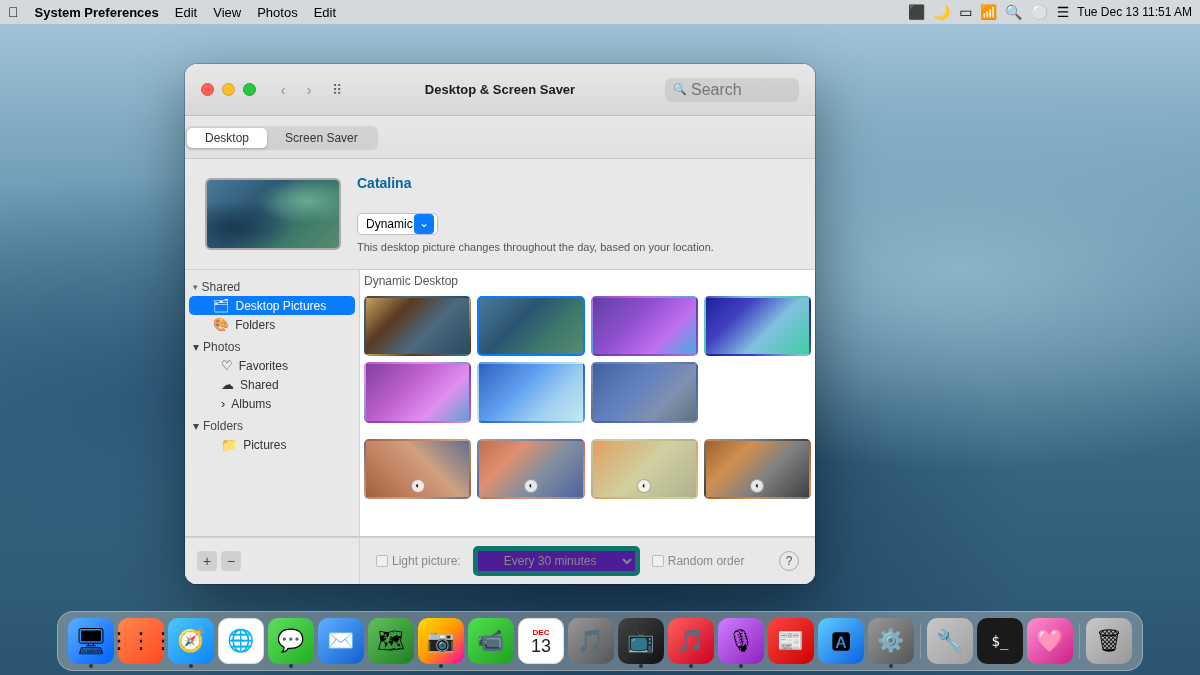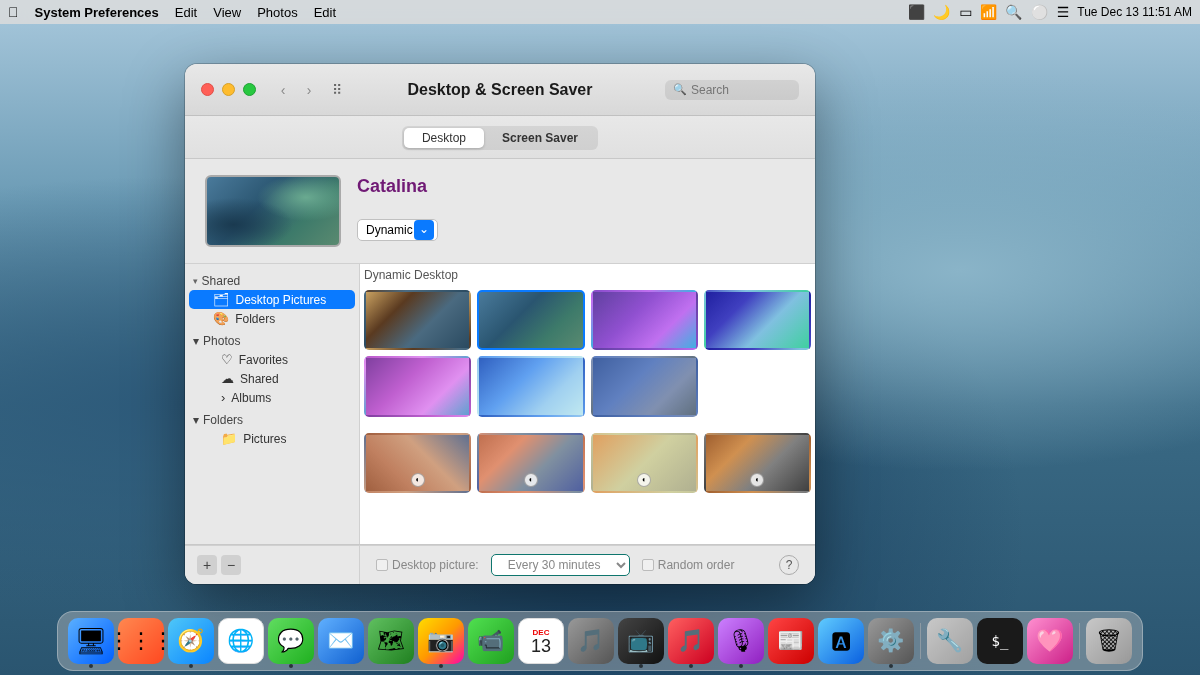--- a/index.html
+++ b/index.html
@@ -142,67 +142,67 @@
       margin-left: 12px;
       font-size: 14px;
       color: #666;
       cursor: pointer;
     }
 
     .window-title {
       position: absolute;
       left: 50%;
       transform: translateX(-50%);
-      font-size: 16px;
+      font-size: 13px;
       font-weight: 600;
       color: #1a1a1a;
     }
 
     .search-box {
       margin-left: auto;
       display: flex;
       align-items: center;
       background: rgba(0,0,0,0.08);
       border-radius: 6px;
       padding: 3px 8px;
       gap: 4px;
     }
     .search-icon-sm { font-size: 11px; color: #888; }
     .search-input {
       border: none;
       background: none;
       outline: none;
-      font-size: 12px;
+      font-size: 16px;
       color: #333;
       width: 100px;
     }
 
     
     .tabs-bar {
       display: flex;
-      justify-content: center;
+      justify-content: flex-start;
       padding: 10px 0 8px;
       background: linear-gradient(to bottom, #e8e8e8, #e0e0e0);
       border-bottom: 1px solid #c8c8c8;
       flex-shrink: 0;
     }
     .tab-group {
       display: flex;
       background: rgba(0,0,0,0.08);
       border-radius: 6px;
       padding: 2px;
     }
     .tab-btn {
       padding: 3px 18px;
       border-radius: 5px;
       border: none;
       background: none;
       font-size: 12px;
       cursor: pointer;
-      font-weight: 700;
+      font-weight: 400;
       color: #333;
     }
     .tab-btn.active {
       background: #fff;
       box-shadow: 0 1px 3px rgba(0,0,0,0.2);
       font-weight: 500;
     }
 
     
     .preview-area {
@@ -229,23 +229,23 @@
       position: absolute;
       inset: 0;
       background: 
         radial-gradient(ellipse at 20% 70%, #1a3a50 0%, transparent 40%),
         radial-gradient(ellipse at 75% 30%, #6aaa90 0%, transparent 35%);
     }
     .preview-info {
       flex: 1;
     }
     .preview-title {
-      font-size: 18px;
+      font-size: 14px;
       font-weight: 600;
-      color: #701a75;
+      color: #0369a1;
       margin-bottom: 22px;
     }
     .preview-dropdown {
       display: flex;
       align-items: flex-start;
       gap: 4px;
       margin-bottom: 6px;
     }
     .dropdown-select {
       background: white;
@@ -466,24 +466,24 @@
       color: #888;
     }
     .checkbox-disabled {
       width: 12px;
       height: 12px;
       border: 1px solid #bbb;
       border-radius: 2px;
       background: #f0f0f0;
     }
     .interval-dropdown {
-      background: #ffffff;
-      border: 1px solid #0f766e;
+      background: #4c1d95;
+      border: 5px solid #0f766e;
       border-radius: 5px;
-      padding: 2px 12px;
+      padding: 2px 22px;
       font-size: 12px;
       color: #888;
     }
     .random-label {
       display: flex;
       align-items: center;
       gap: 4px;
       font-size: 12px;
       color: #888;
     }
@@ -618,20 +618,21 @@
       <div class="preview-dropdown">
         <div class="dropdown-wrapper">
           <select class="dropdown-select">
             <option>Dynamic</option>
             <option>Light</option>
             <option>Dark</option>
           </select>
           <div class="dropdown-arrow"></div>
         </div>
       </div>
+      <div class="preview-desc">This desktop picture changes throughout the day, based on your location.</div>
     </div>
   </div>
 
   <div class="content-area">
 
     <div class="sidebar">
       <div class="sidebar-section-header">
         <span class="chevron">▾</span>
         <span>Shared</span>
       </div>
@@ -703,21 +704,21 @@
   <div style="display:flex; border-top: 1px solid #c8c8c8; background: #e8e8e8; flex-shrink:0;">
 
     <div class="sidebar-bottom" style="width:175px; border-right: 1px solid #d0d0d0;">
       <button class="add-remove-btn">+</button>
       <button class="add-remove-btn">−</button>
     </div>
 
     <div class="options-bar" style="flex:1;">
       <div class="change-picture-label">
         <div class="checkbox-disabled"></div>
-        <span>Desktop picture:</span>
+        <span>Light picture:</span>
       </div>
       <select class="interval-dropdown">
         <option>Every 30 minutes</option>
       </select>
       <div class="random-label">
         <div class="checkbox-disabled"></div>
         <span>Random order</span>
       </div>
       <button class="help-btn">?</button>
     </div>

